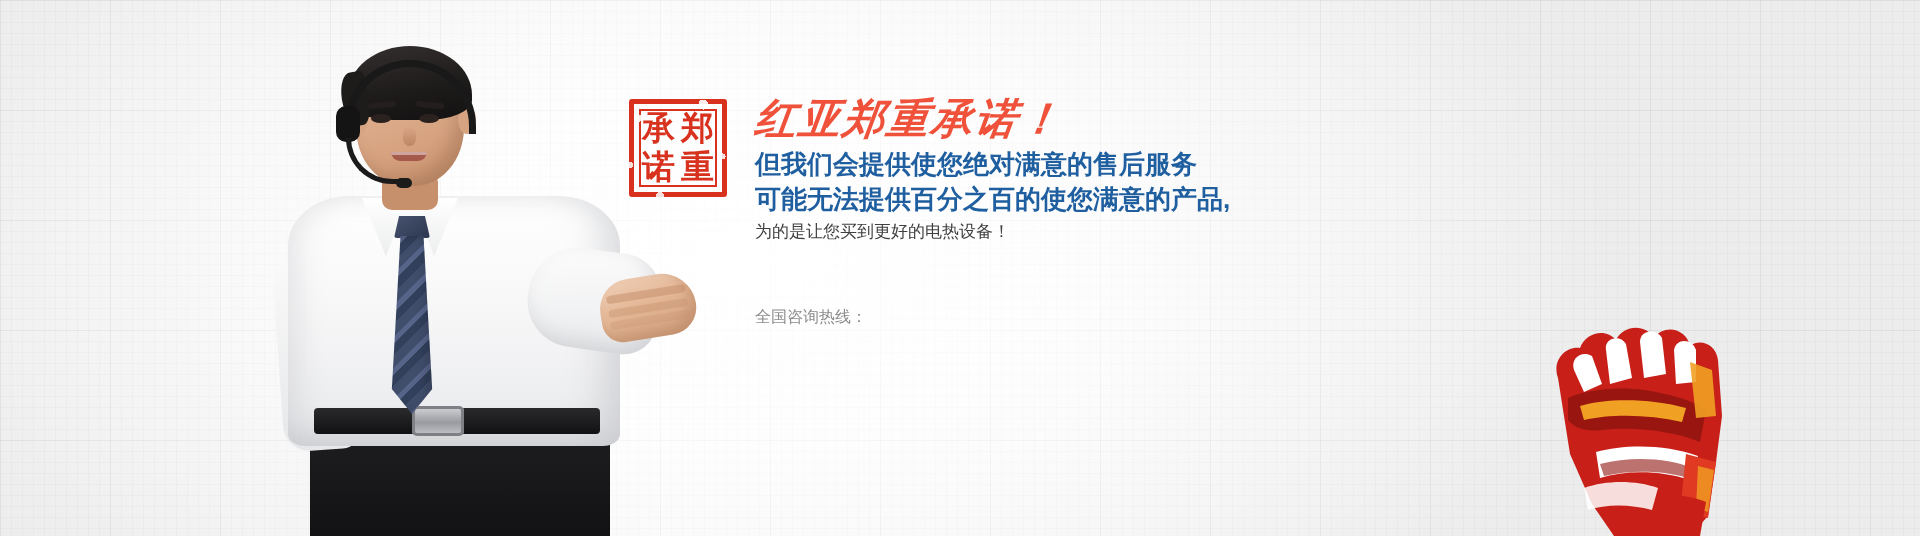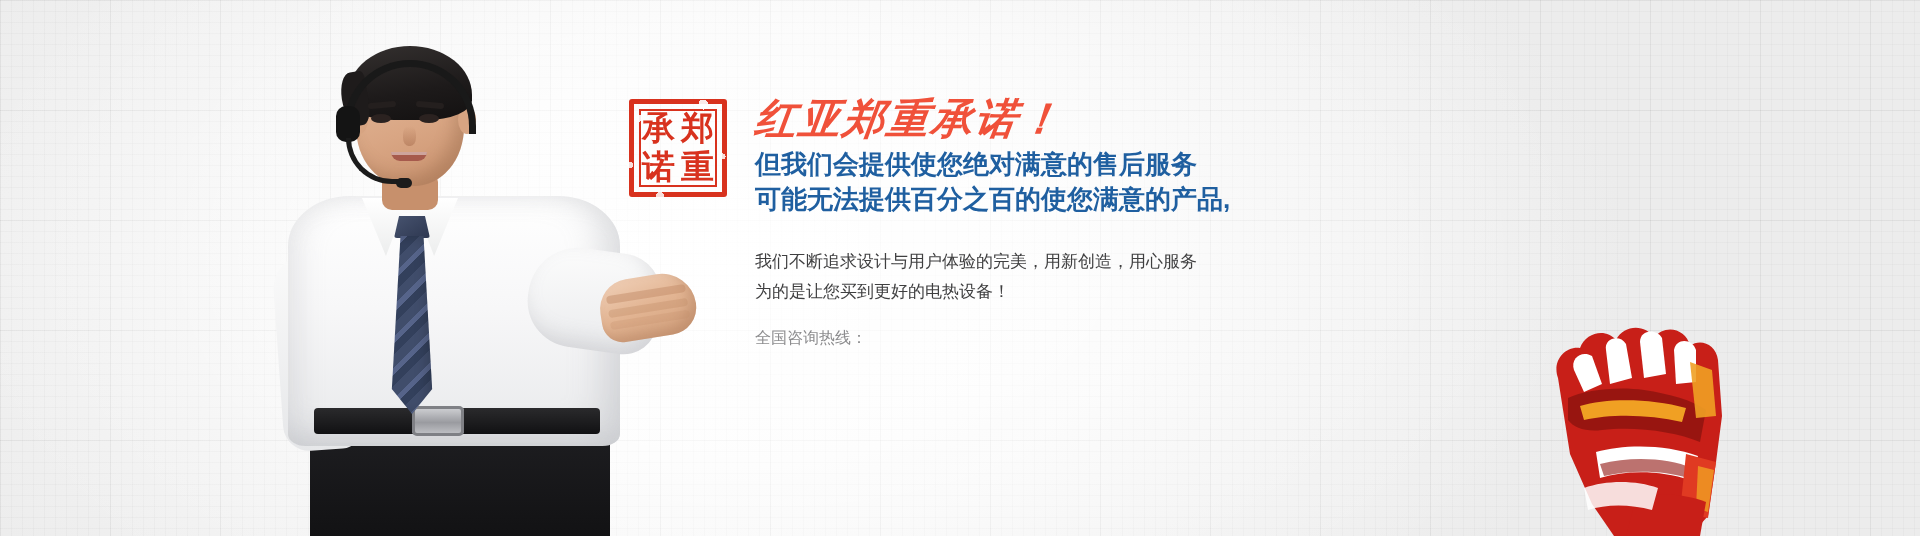--- a/index.html
+++ b/index.html
@@ -256,21 +256,21 @@
     margin-top:30px;
     font-family:"Liberation Sans","DejaVu Sans",sans-serif;
     font-weight:400;
     font-size:17px;
     line-height:1.78;
     color:#3f3f40;
     white-space:nowrap;
   }
 
   .hotline{
-    margin-top:20px;
+    margin-top:60px;
     font-family:Liberation Mono, monospace;
     font-size:16px;
     color:#8c8c8e;
     white-space:nowrap;
   }
 
   
   .fist{
     position:absolute;
     right:150px; bottom:0;
@@ -324,21 +324,20 @@
       <span class="seal-ch">诺</span>
       <span class="seal-ch">重</span>
     </div>
     <div class="seal-mask"></div>
   </div>
 
   <div class="copy">
     <div class="headline">红亚郑重承诺！</div>
     <div class="sub">但我们会提供使您绝对满意的售后服务</div>
     <div class="sub">可能无法提供百分之百的使您满意的产品,</div>
-    <div class="para">我们不断追求设计与用户体验的完美，用新创造，用心服务</div>
     <div class="para" style="margin-top:0">为的是让您买到更好的电热设备！</div>
     <div class="hotline">全国咨询热线：</div>
   </div>
 
   <div class="fist">
     <svg viewBox="0 0 230 270" xmlns="http://www.w3.org/2000/svg" aria-hidden="true">
       <g>
         <path d="M18 112 C12 96 24 80 40 82 C46 66 66 62 76 74 C84 58 106 58 114 72
                  C124 58 146 62 150 80 C160 72 176 78 178 94 L182 150
                  L176 196 L168 250 L150 270 L74 270 L52 238 L30 188 Z" fill="#c81f18"></path>

